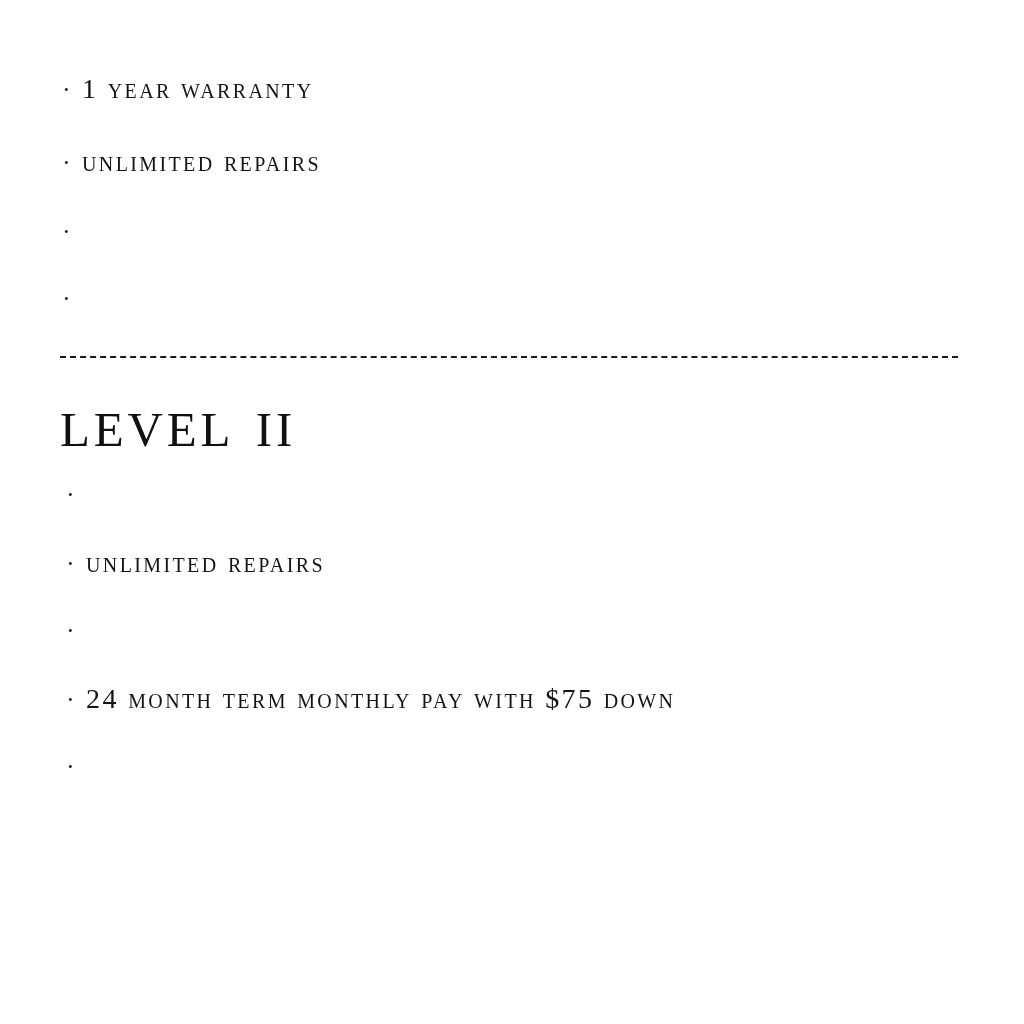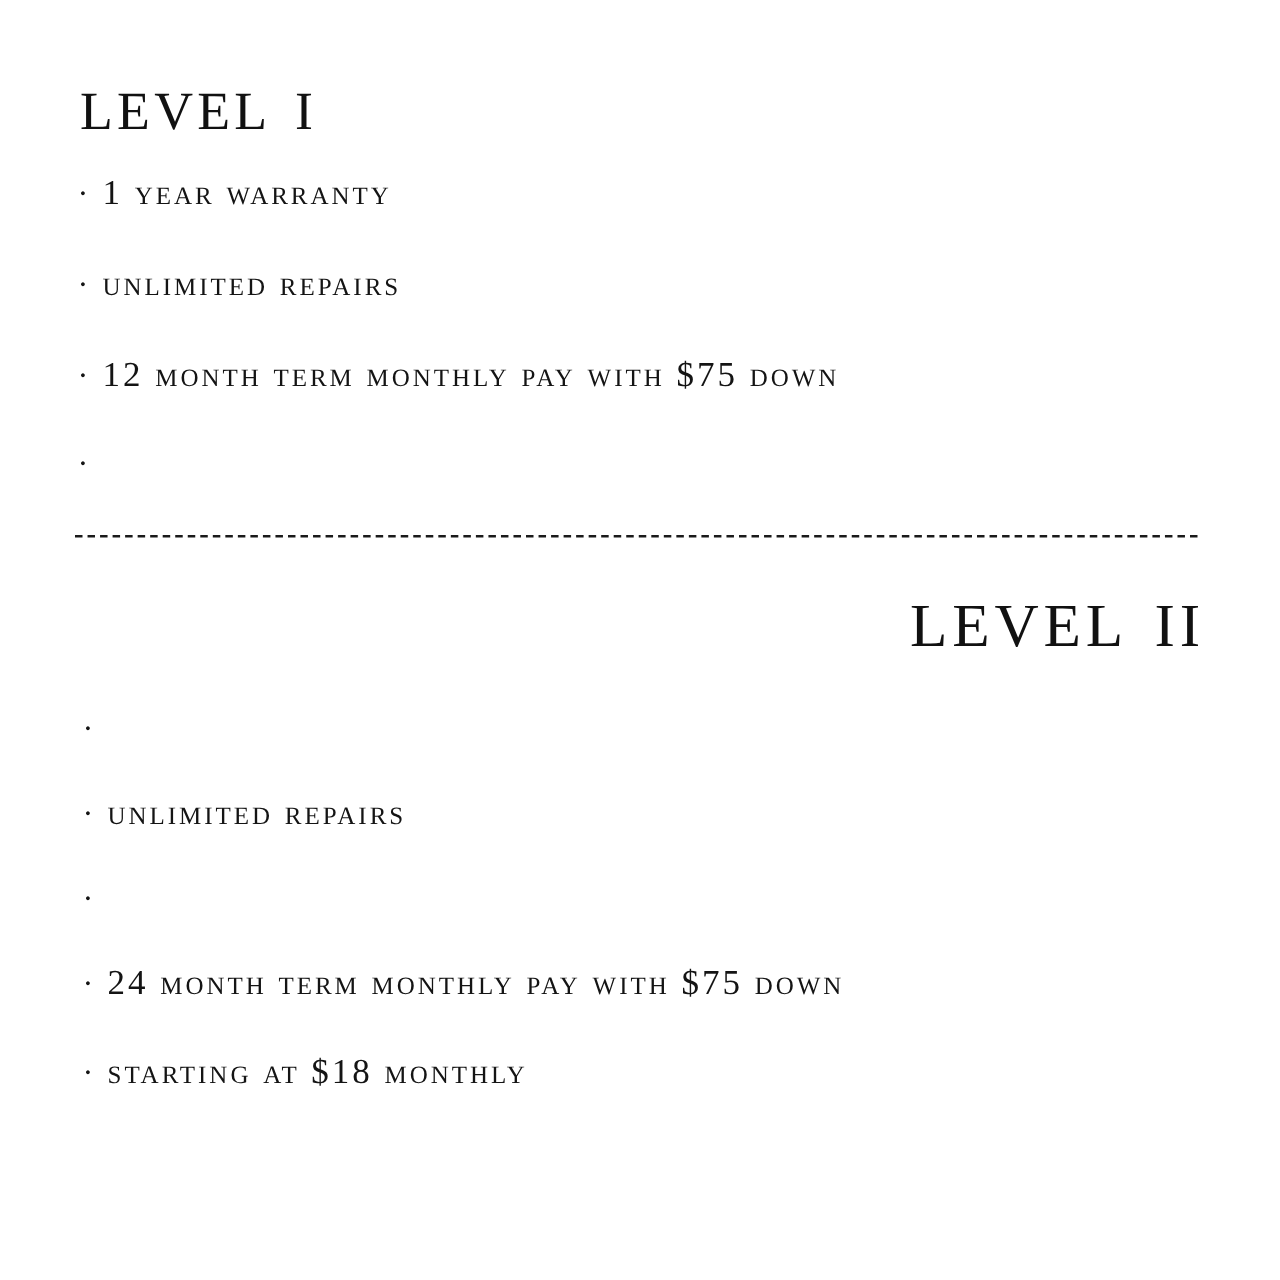--- a/index.html
+++ b/index.html
@@ -32,22 +32,21 @@
     letter-spacing: 0.055em;
     color: #111111;
     line-height: 1;
   }
   .level-1 .section-title {
     font-size: 62px;
     margin: 0 0 4px 4px;
   }
   .level-2 .section-title {
     font-size: 70px;
-    margin: 0 0 20px 0px;
-    text-align: right;
+    margin: 0 0 4px 0px;
   }
   ul.bullets {
     list-style: none;
     margin: 0;
     padding: 0;
   }
   ul.bullets li {
     font-variant: small-caps;
     text-transform: lowercase;
     letter-spacing: 0.085em;
@@ -103,33 +102,31 @@
   .level-2 ul.bullets {
     padding-left: 6px;
   }
 </style>
 </head>
 <body>
 
 <div class="page">
 
   <div class="section level-1">
-    <h1 class="section-title">Level I</h1>
     <ul class="bullets">
       <li>
         <span class="bullet-dot">·</span>
         <span class="bullet-text">1 Year Warranty</span>
       </li>
       <li>
         <span class="bullet-dot">·</span>
         <span class="bullet-text">Unlimited Repairs</span>
       </li>
       <li>
         <span class="bullet-dot">·</span>
-        <span class="bullet-text">12 Month Term Monthly Pay with $75 Down</span>
       </li>
       <li>
         <span class="bullet-dot">·</span>
       </li>
     </ul>
   </div>
 
   <div class="divider">
     <span class="divider-line"></span>
   </div>
@@ -146,18 +143,17 @@
       </li>
       <li>
         <span class="bullet-dot">·</span>
       </li>
       <li>
         <span class="bullet-dot">·</span>
         <span class="bullet-text">24 Month Term Monthly Pay with $75 Down</span>
       </li>
       <li>
         <span class="bullet-dot">·</span>
-        <span class="bullet-text">Starting at $18 Monthly</span>
       </li>
     </ul>
   </div>
 
 </div>
 
 </body></html>

